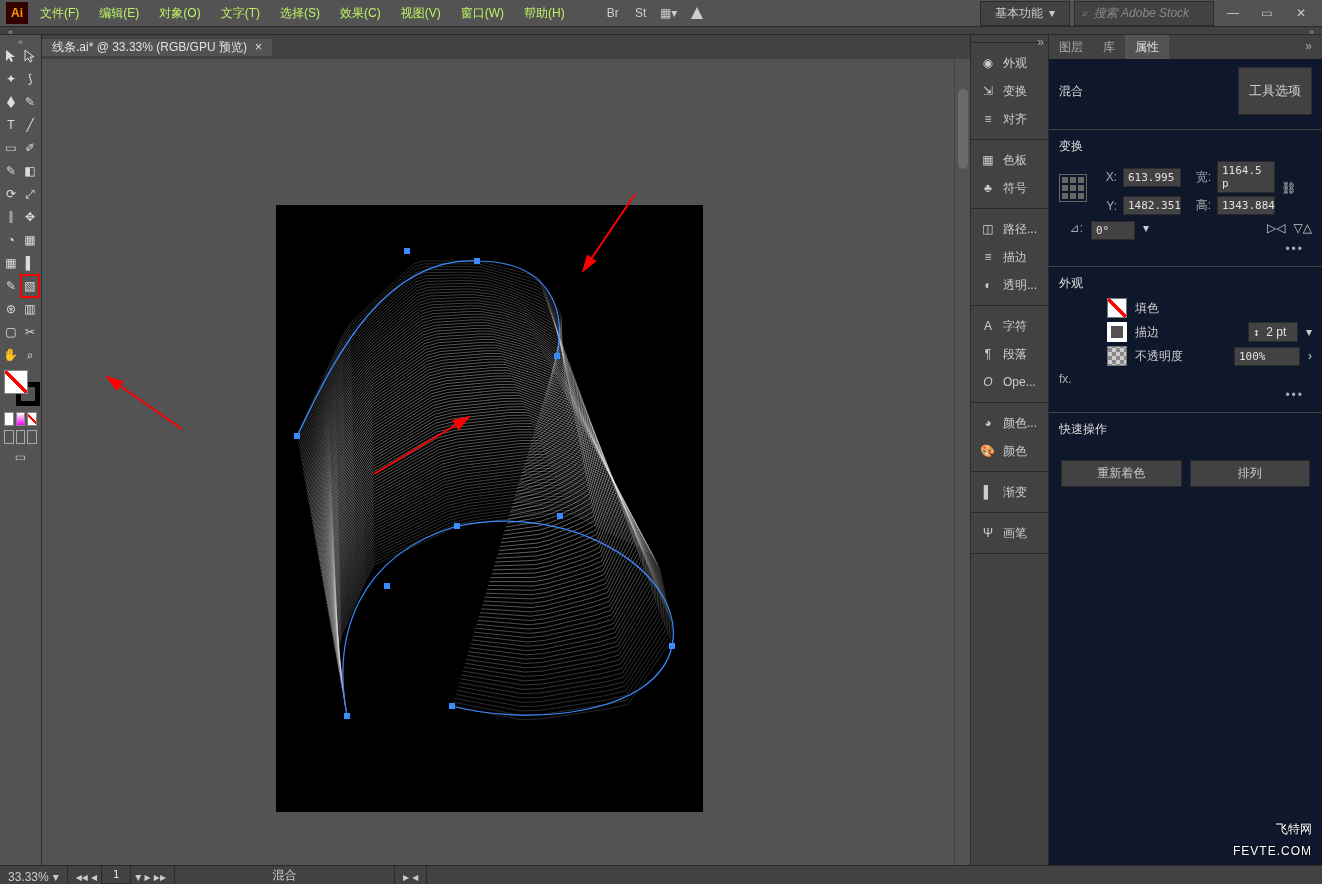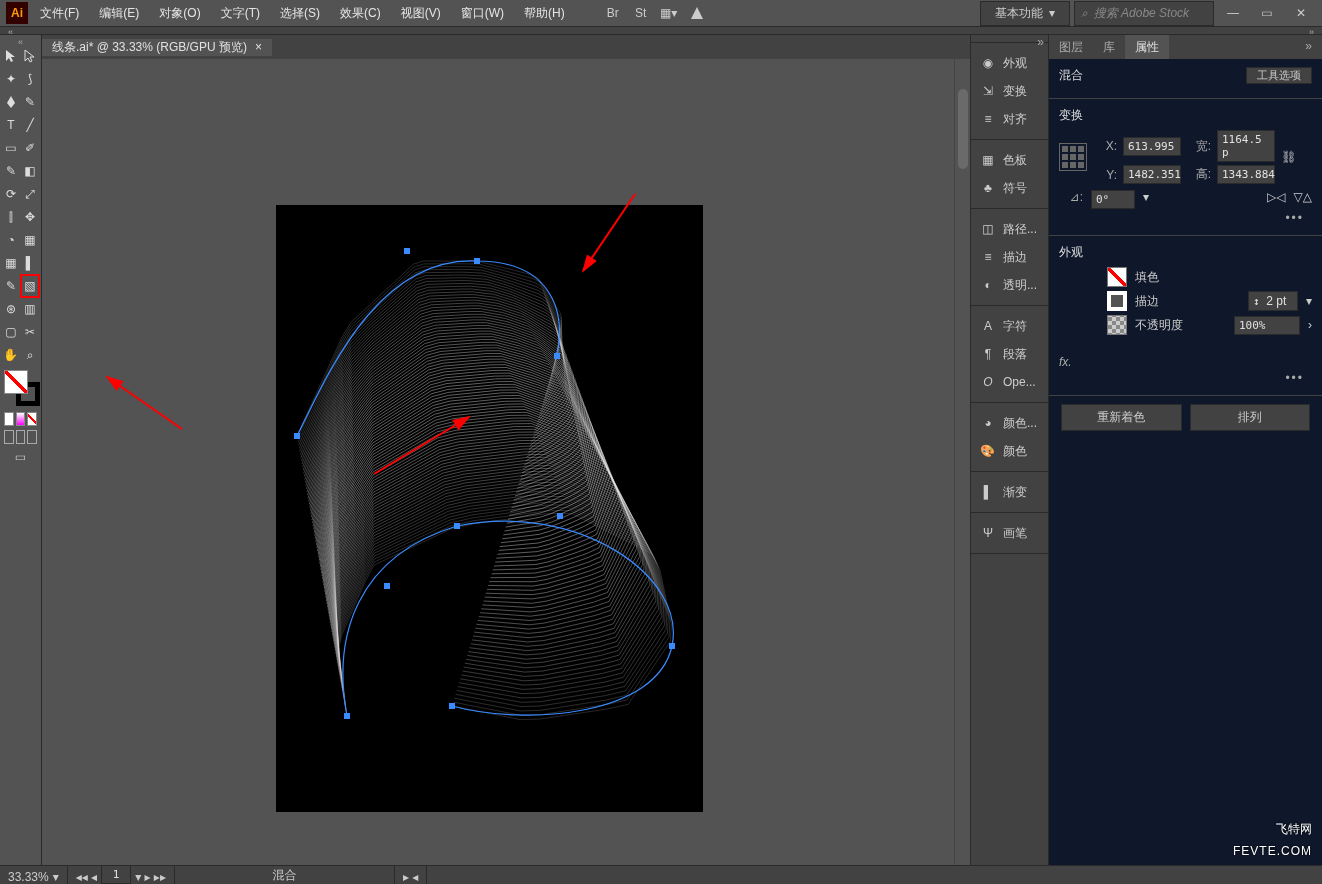--- a/index.html
+++ b/index.html
@@ -1,19 +1,19 @@
 <!DOCTYPE html>
 <html><head>
 <meta charset="utf-8">
 <style>
 * { margin:0; padding:0; box-sizing:border-box; font-family:"Microsoft YaHei",sans-serif; font-size:12px; user-select:none; }
 body { width:1322px; height:884px; background:#535353; color:#ccc; overflow:hidden; position:relative; }
 .menubar { height:27px; background:#535353; display:flex; align-items:center; padding:0 6px; gap:4px; border-bottom:1px solid #2a2a2a; }
 .ai-logo { width:22px; height:22px; background:#330000; display:flex; align-items:center; justify-content:center; color:#ff9a00; font-weight:bold; font-size:12px; }
-.menu-item { padding:3px 8px; color:#e5e5e5; cursor:default; }
+.menu-item { padding:3px 8px; color:#bef264; cursor:default; }
 .menubar .icon-btn { width:24px; height:24px; display:flex; align-items:center; justify-content:center; color:#ccc; }
 .menubar .spacer { flex:1; }
 .workspace-dd { background:#424242; padding:3px 14px; border:1px solid #2a2a2a; display:flex; gap:6px; align-items:center; }
 .search-box { background:#424242; border:1px solid #2a2a2a; padding:3px 6px; display:flex; align-items:center; gap:6px; width:140px; color:#888; font-style:italic; }
 .win-btn { width:30px; height:16px; display:flex; align-items:center; justify-content:center; color:#ccc; }
 .control-bar { height:8px; background:#424242; border-bottom:1px solid #2a2a2a; display:flex; justify-content:space-between; padding:0 8px; }
 .ctrl-chev { color:#aaa; font-size:9px; }
 .main { display:flex; height:calc(100% - 35px - 19px); }
 .toolbar { width:42px; background:#535353; border-right:1px solid #2a2a2a; padding:2px; position:relative; }
 .tool-double { display:flex; gap:1px; margin-bottom:1px; }
@@ -41,21 +41,21 @@
 .dock-grp { padding:6px 0; border-bottom:1px solid #2a2a2a; }
 .dock-item { display:flex; align-items:center; gap:6px; padding:5px 8px; color:#ccc; }
 .dock-ico { width:18px; height:18px; display:flex; align-items:center; justify-content:center; }
 .prop-panel { flex:1; background:#0f172a; border-left:1px solid #2a2a2a; display:flex; flex-direction:column; }
 .prop-tabs { display:flex; height:24px; background:#424242; }
 .prop-tab { padding:4px 10px; color:#aaa; }
 .prop-tab.active { background:#535353; color:#e0e0e0; }
 .prop-tabs .sp { flex:1; }
 .prop-row { padding:8px 10px; border-bottom:1px solid #424242; }
 .prop-title { color:#ddd; margin-bottom:6px; display:flex; justify-content:space-between; align-items:center; }
-.btn-small { background:#424242; border:1px solid #2a2a2a; padding:0 10px; color:#ccc; font-size:11px; }
+.btn-small { background:#424242; border:1px solid #2a2a2a; padding:14px 10px; color:#ccc; font-size:13px; }
 .field-label { color:#aaa; width:24px; text-align:right; }
 .num-input { background:#424242; border:1px solid #2a2a2a; padding:2px 4px; color:#e0e0e0; width:58px; font-family:monospace; font-size:11px; }
 .transform-grid { display:flex; gap:6px; align-items:center; }
 .ref-grid { width:28px; height:28px; display:grid; grid-template:repeat(3,1fr)/repeat(3,1fr); gap:2px; border:1px solid #666; padding:2px; }
 .ref-grid span { background:#666; }
 .xygrid { display:grid; grid-template-columns:auto auto auto auto; gap:3px 6px; align-items:center; }
 .opacity-row,.stroke-row,.fill-row { display:flex; align-items:center; gap:8px; margin:4px 0;padding-left:48px; }
 .chip { width:20px; height:20px; border:1px solid #777; }
 .chip-fill { background:linear-gradient(45deg,transparent 44%,red 44%,red 56%,transparent 56%),#fff; }
 .chip-stroke { border:4px solid #fff; background:#535353; width:20px; height:20px; }
@@ -495,22 +495,27 @@
             <span class="num-input" style="width:50px">↕ <span>2 pt</span></span>
             <span>▾</span>
           </div>
         <div class="opacity-row">
             <span class="chip" style="background:repeating-conic-gradient(#888 0 25%,#ccc 0 50%) 0/8px 8px"></span>
             <span>不透明度</span>
             <span style="flex:1"></span>
             <span class="num-input" style="width:66px">100%</span>
             <span>›</span>
           </div>
-        <div style="margin-top:20px;color:#aaa;font-style:italic">fx.</div>
+        <div style="margin-top:6px;color:#aaa;">fx.</div>
         <div class="more-dots">•••</div>
+      </div>
+      <div class="prop-row" style="border-bottom:none">
+        <div class="prop-title">
+            <span>快速操作</span>
+          </div>
       </div>
       <div class="quick-btns">
         <div class="qbtn">重新着色</div>
         <div class="qbtn">排列</div>
       </div>
     </div>
   </div>
 </div>
 
 <div class="statusbar">

